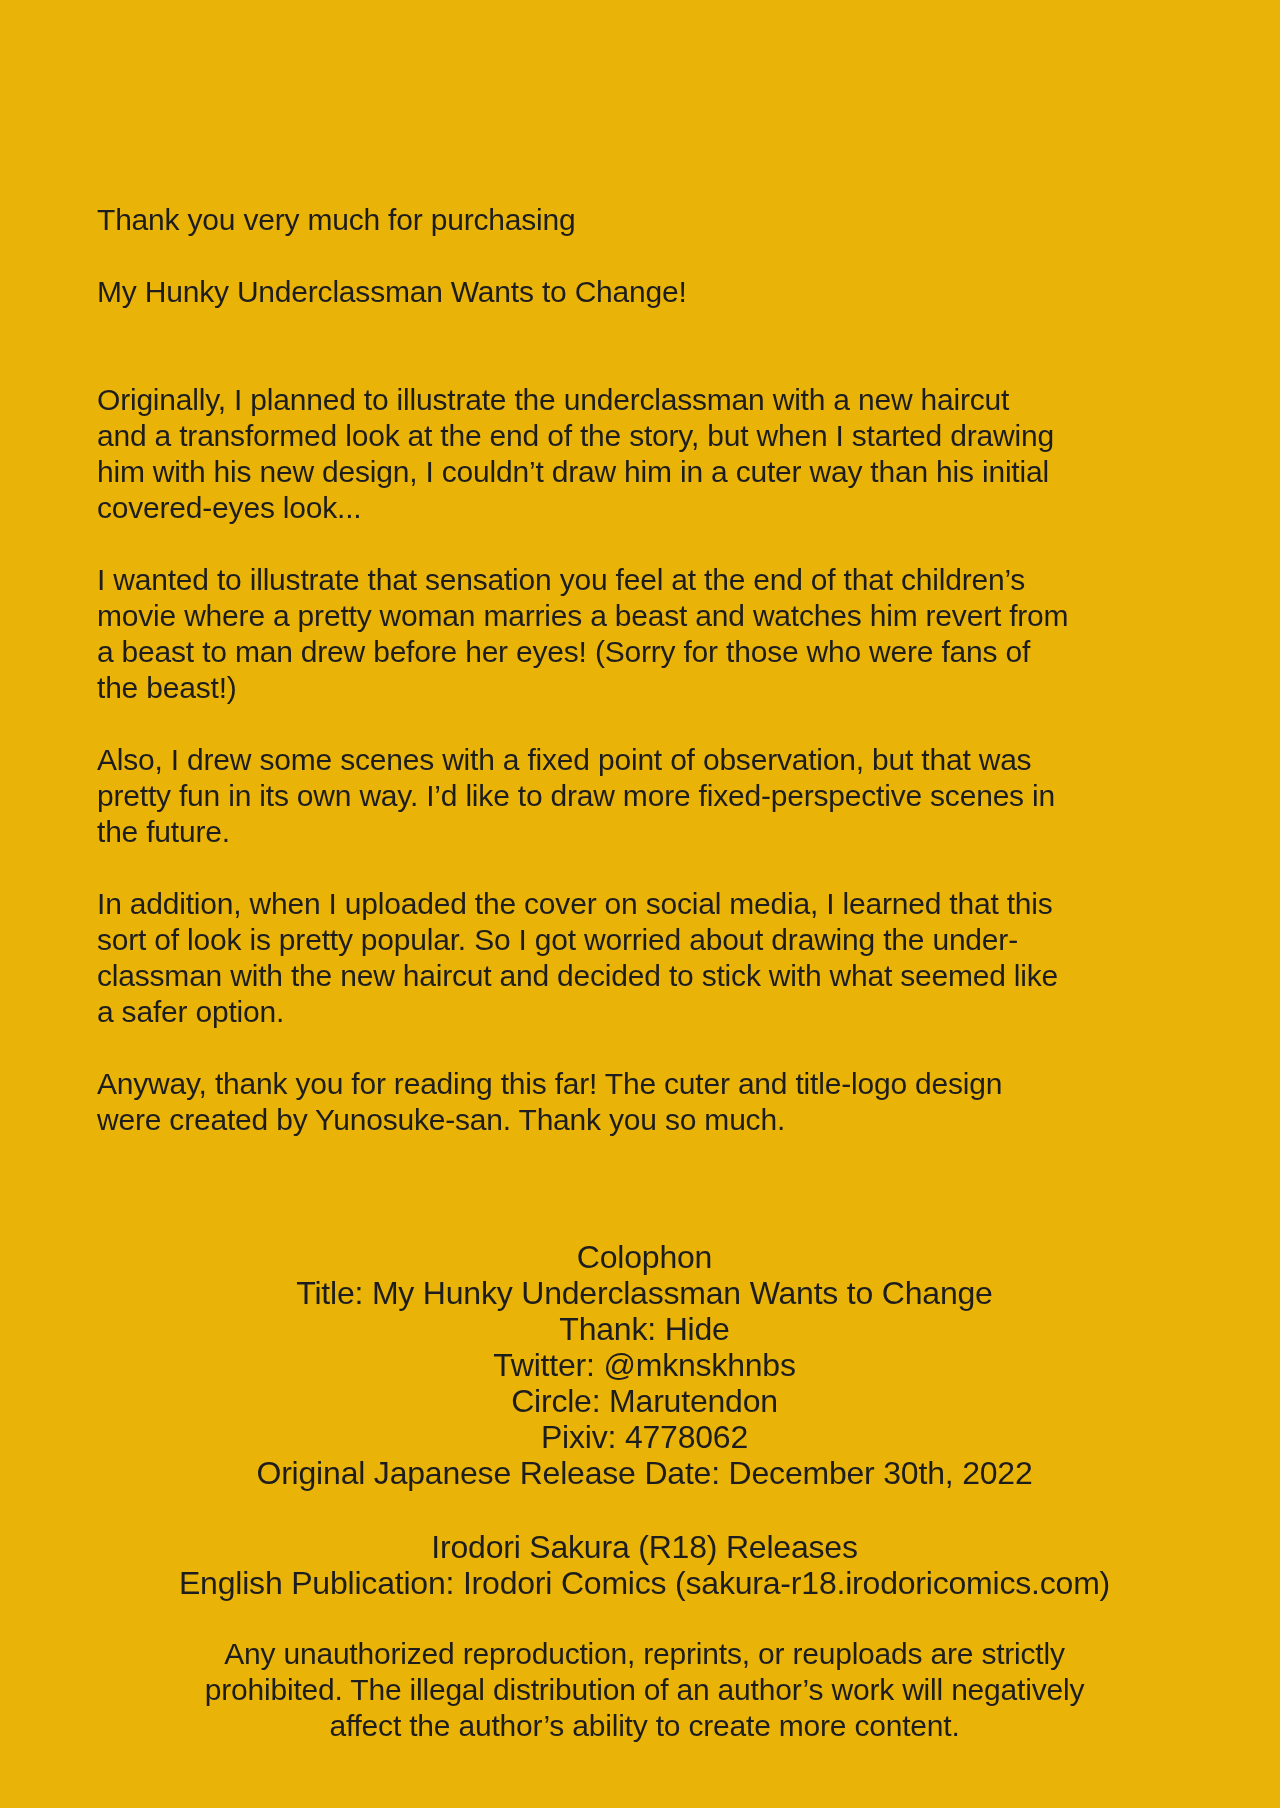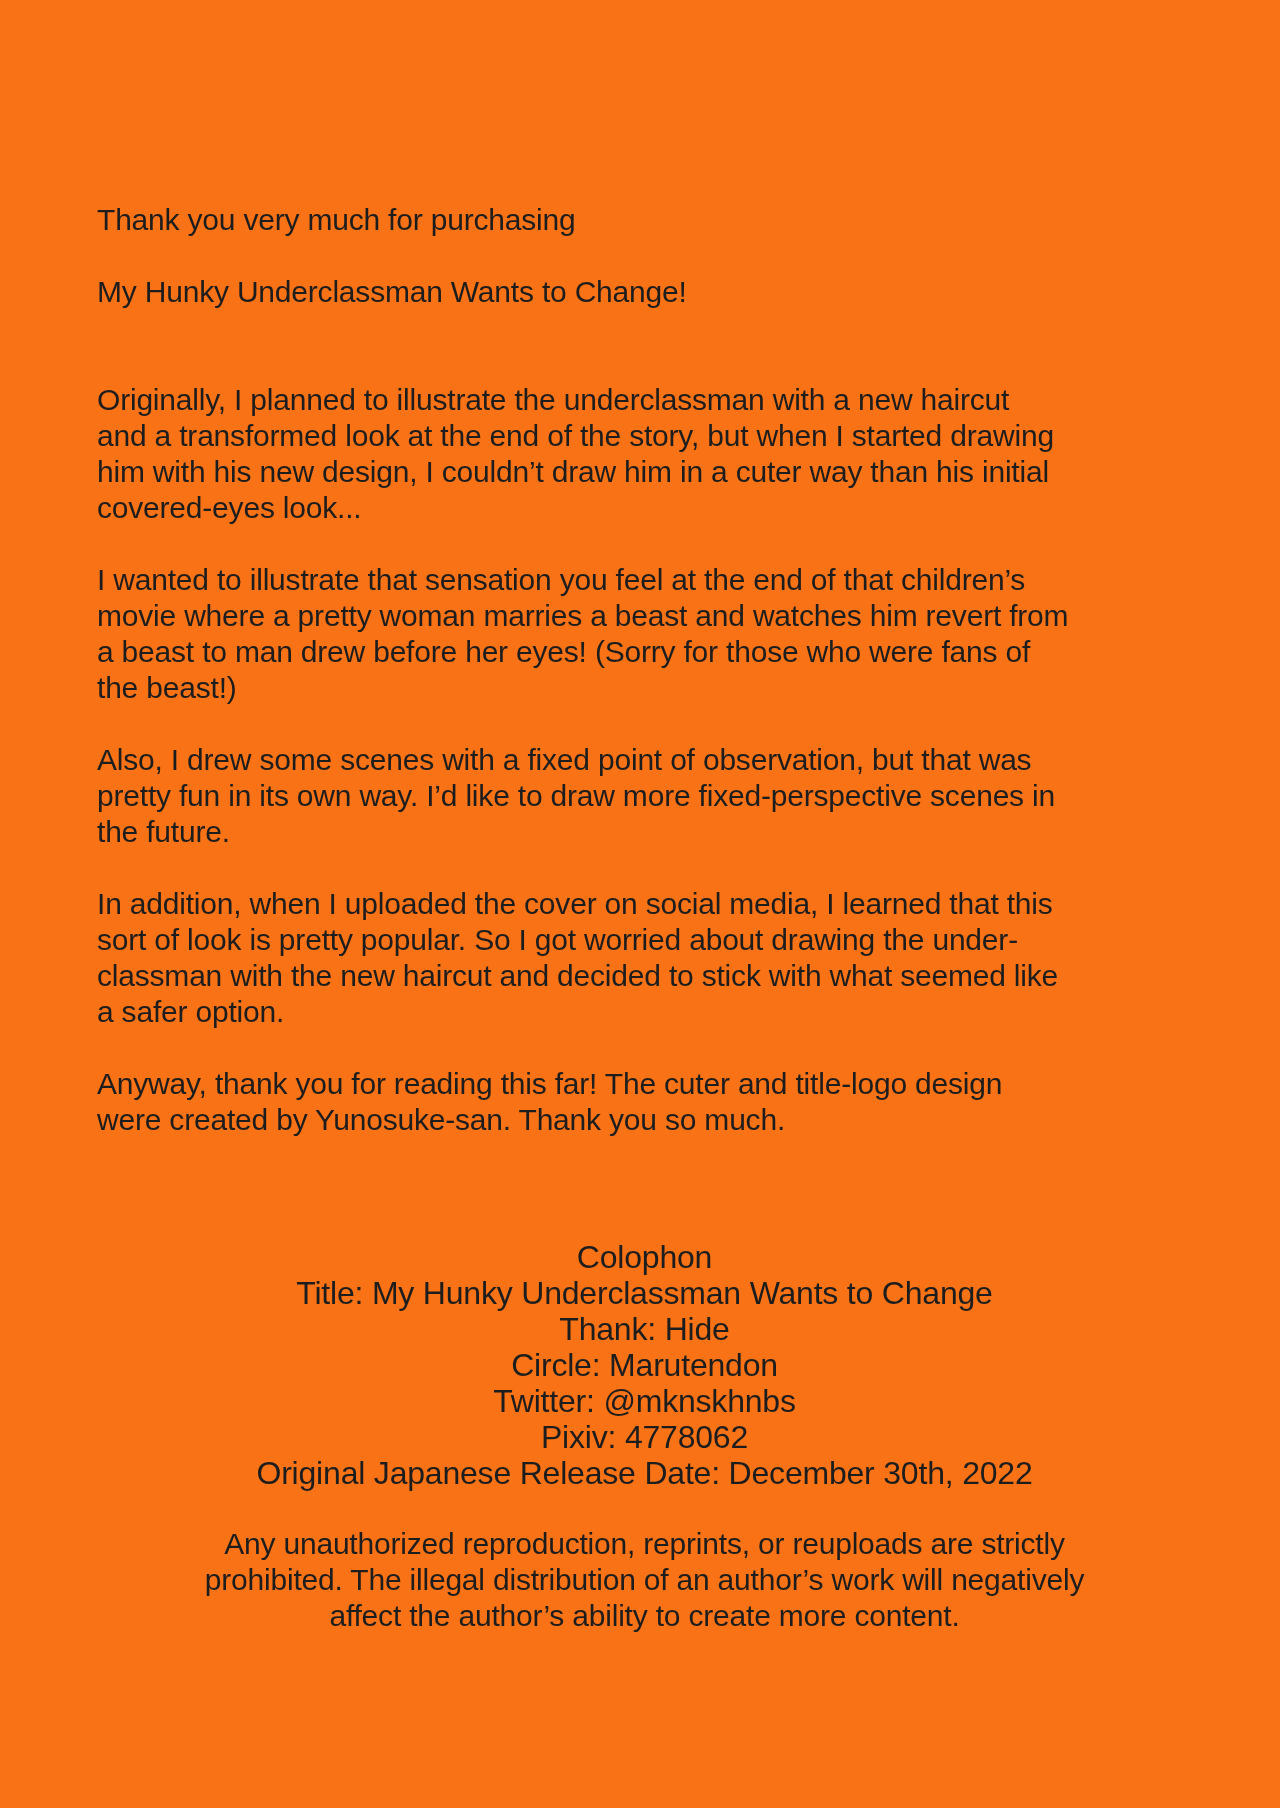--- a/index.html
+++ b/index.html
@@ -12,21 +12,21 @@
     height: 1808px;
     font-family: "Liberation Sans", sans-serif;
     color: #1d1d1d;
     overflow: hidden;
   }
   .page {
     box-sizing: border-box;
     width: 1280px;
     height: 1808px;
     padding: 166px 88px 0 97px;
-    background: #f97316;
+    background: #eab308;
   }
   .letter {
     font-size: 30px;
     line-height: 36px;
     letter-spacing: -0.2px;
   }
   .para {
     margin: 0 0 36px 0;
     white-space: pre-line;
   }
@@ -84,24 +84,28 @@
     <p class="para">Anyway, thank you for reading this far! The cuter and title-logo design
 were created by Yunosuke-san. Thank you so much.</p>
 
 
   </section>
 
   <section class="centered-block colophon">
     <div>Colophon</div>
     <div class="bold">Title: My Hunky Underclassman Wants to Change</div>
     <div>Thank: Hide</div>
+    <div>Twitter: @mknskhnbs</div>
     <div>Circle: Marutendon</div>
-    <div>Twitter: @mknskhnbs</div>
     <div>Pixiv: 4778062</div>
     <div>Original Japanese Release Date: December 30th, 2022</div>
   </section>
 
+  <section class="centered-block publisher">
+    <div>Irodori Sakura (R18) Releases</div>
+    <div>English Publication: Irodori Comics (sakura-r18.irodoricomics.com)</div>
+  </section>
 
   <p class="legal">Any unauthorized reproduction, reprints, or reuploads are strictly
 prohibited. The illegal distribution of an author’s work will negatively
 affect the author’s ability to create more content.</p>
 
 </main>
 
 </body></html>

